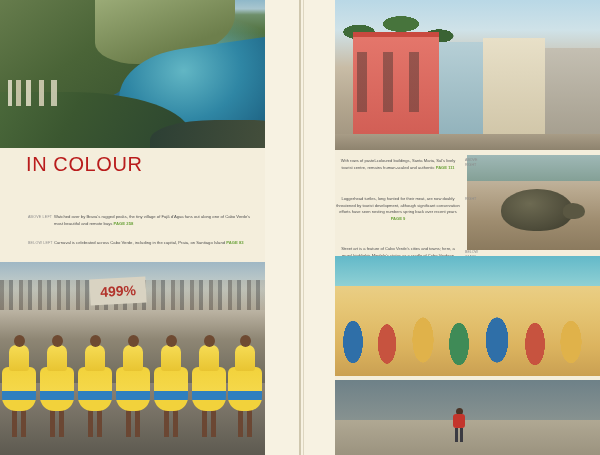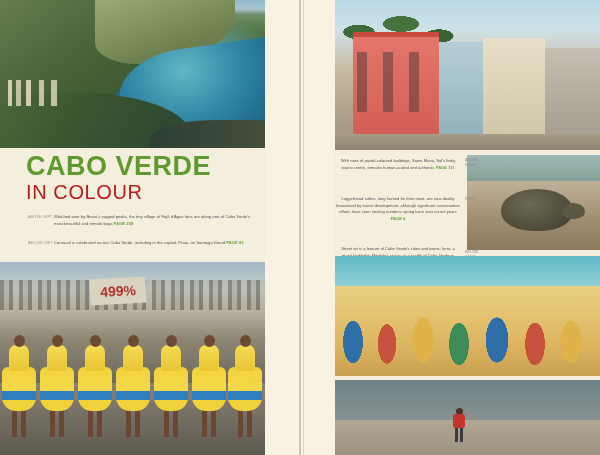--- a/index.html
+++ b/index.html
@@ -325,21 +325,20 @@
   <div class="photo" id="photo-coastal">
     <div class="hill-a"></div>
     <div class="hill-b"></div>
     <div class="sea"></div>
     <div class="shore"></div>
     <div class="rocks"></div>
     <div class="village"></div>
   </div>
 
   <div class="title-block">
-    <div class="title-main">CABO VERDE</div>
     <div class="title-sub">IN COLOUR</div>
   </div>
 
   <div class="caption-row" id="cap-left-1">
     <div class="cap-label">above left</div>
     <div class="cap-text">
       <span>Watched over by Brava's rugged peaks, the tiny village of Fajã d'Água fans out along one of Cabo Verde's most beautiful and remote bays</span>
       <span class="pg">PAGE 258</span>
     </div>
   </div>

